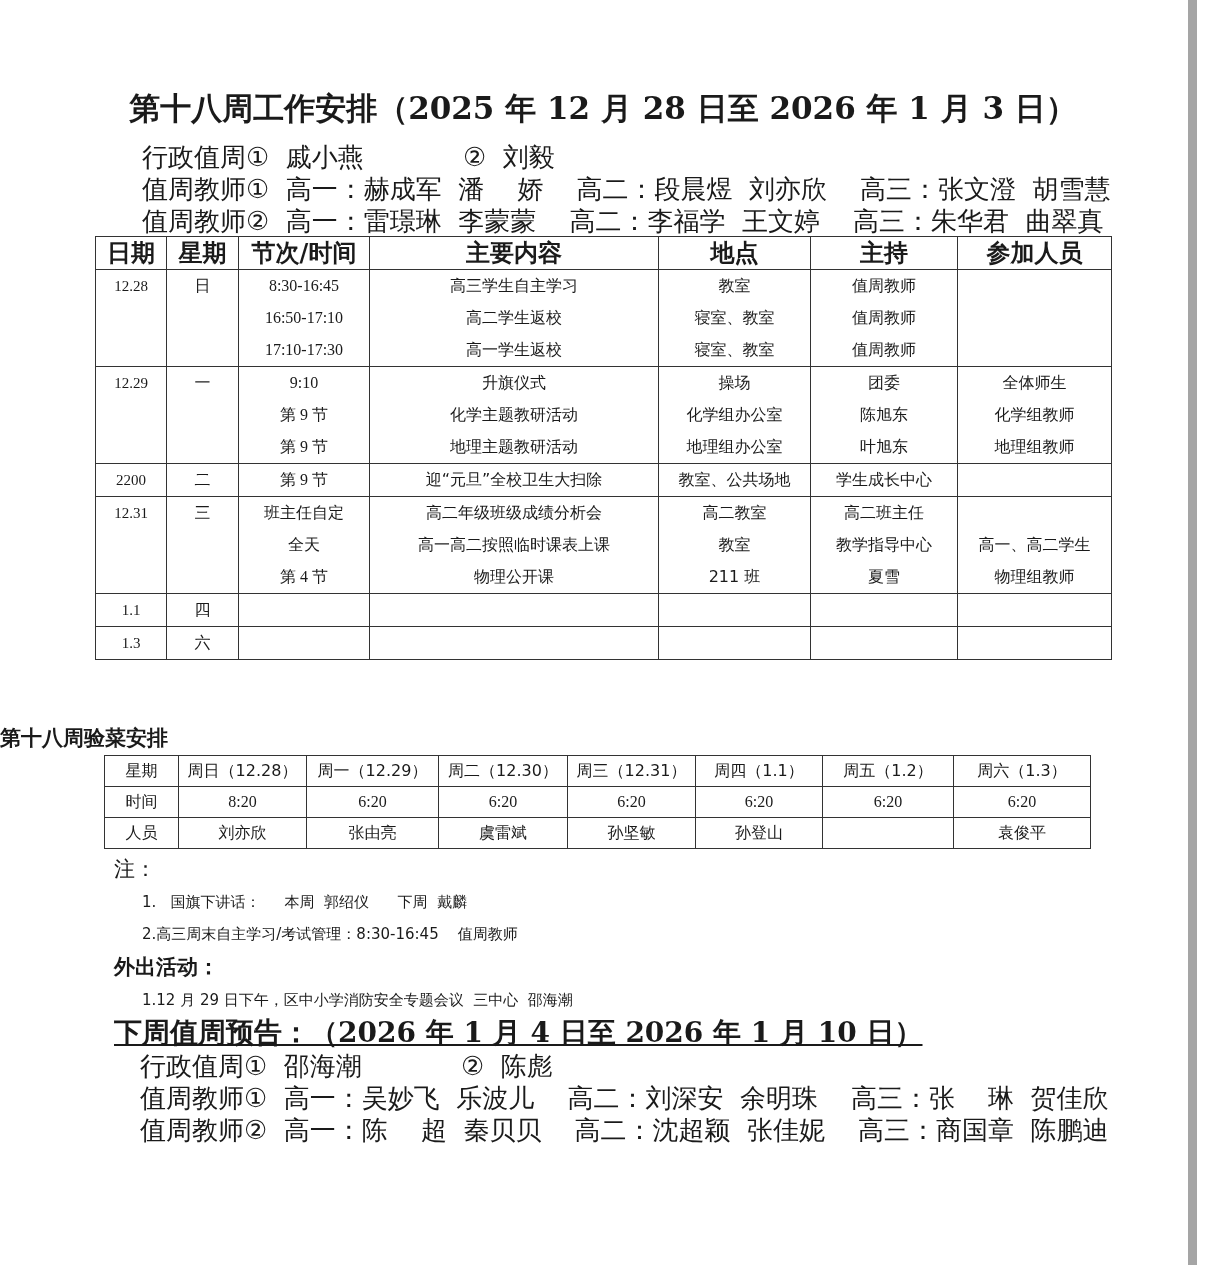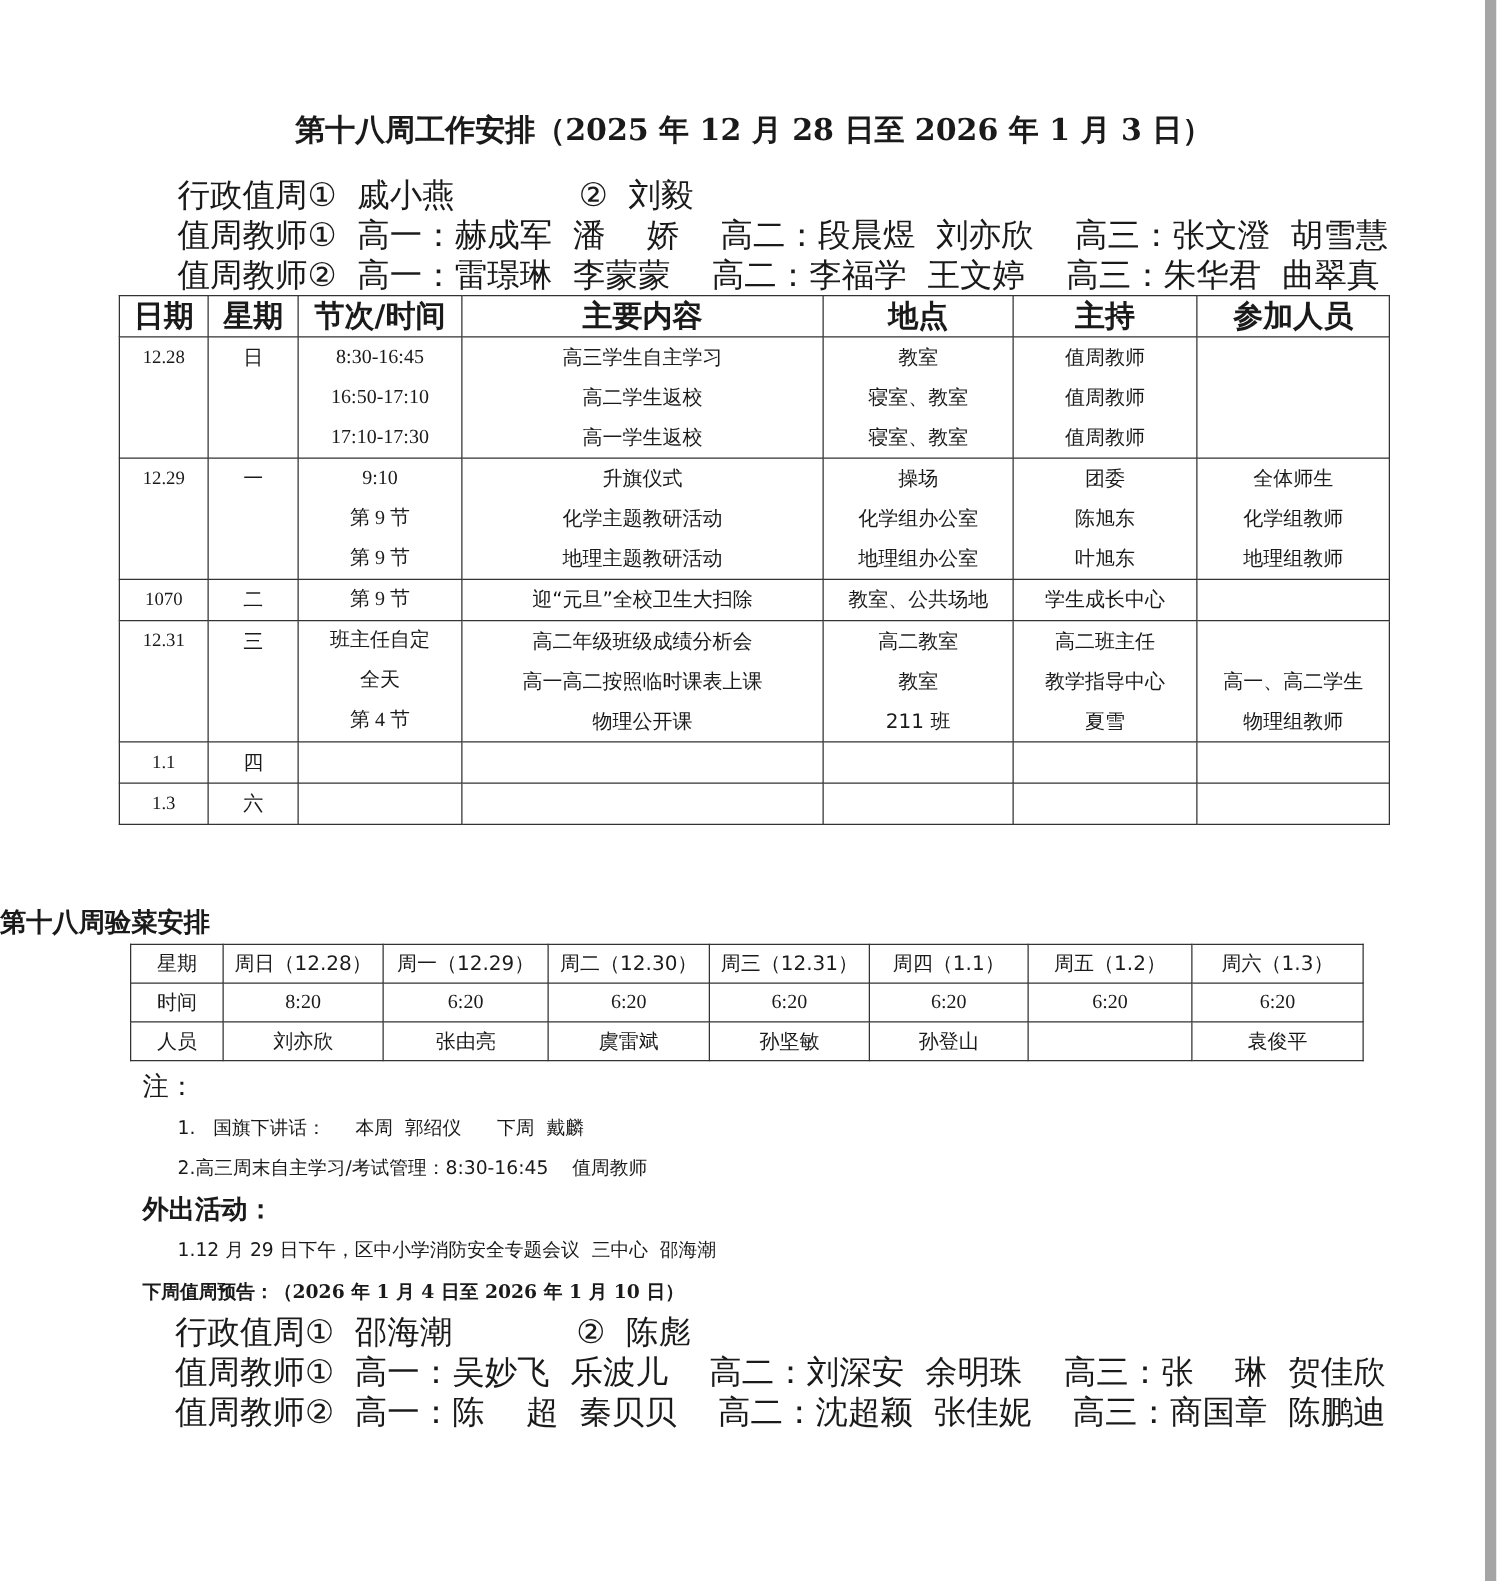--- a/index.html
+++ b/index.html
@@ -6,21 +6,21 @@
   body {
     width: 1206px; height: 1265px; position: relative; overflow: hidden;
     font-family: "DejaVu Sans", sans-serif; color: #1a1a1a;
   }
   .scrollbar {
     position: absolute; left: 1188px; top: 0; width: 9px; height: 1265px;
     background: #a5a5a5;
   }
   .title {
     position: absolute; left: 0; top: 88px; width: 1206px; text-align: center;
-    font-family: "DejaVu Serif", serif; font-weight: bold; font-size: 24px; letter-spacing: 0px;
+    font-family: "DejaVu Serif", serif; font-weight: bold; font-size: 31px; letter-spacing: 0px;
   }
   .duty-lines { position: absolute; left: 116px; top: 141px; }
   .duty-line { font-size: 26px; line-height: 32px; white-space: pre; margin-left: 26px; }
 
   table.main {
     position: absolute; left: 95px; top: 236px; width: 1016px;
     border-collapse: collapse; table-layout: fixed;
   }
   table.main th, table.main td { border: 1.3px solid #333; text-align: center; padding: 0; }
   table.main th { font-size: 24px; font-weight: bold; height: 30px; }
@@ -37,21 +37,21 @@
     position: absolute; left: 104px; top: 755px; width: 986px;
     border-collapse: collapse; table-layout: fixed;
   }
   table.veg td { border: 1.3px solid #333; text-align: center; font-size: 16px; height: 30px; padding: 0; }
   table.veg td.num { font-family: "Liberation Serif", serif; }
 
   .notes { position: absolute; left: 114px; top: 852px; }
   .note-head { font-size: 21px; line-height: 34px; }
   .note-item { font-size: 15px; line-height: 32px; white-space: pre; margin-left: 28px; }
   .bold-head { font-size: 21px; font-weight: bold; line-height: 34px; }
-  .next-title { font-family: "DejaVu Serif", serif; font-weight: bold; font-size: 15px; line-height: 34px; white-space: pre; }
+  .next-title { font-family: "DejaVu Serif", serif; font-weight: bold; font-size: 28px; line-height: 34px; white-space: pre; text-decoration: underline; }
 </style>
 </head>
 <body>
 
 <div class="scrollbar"></div>
 
 <div class="title">第十八周工作安排（2025 年 12 月 28 日至 2026 年 1 月 3 日）</div>
 
 <div class="duty-lines">
   <div class="duty-line">行政值周①  戚小燕            ②  刘毅</div>
@@ -142,21 +142,21 @@
           <div class="cell-line">叶旭东</div>
         </td>
         <td>
           <div class="cell-line">全体师生</div>
           <div class="cell-line">化学组教师</div>
           <div class="cell-line">地理组教师</div>
         </td>
       </tr>
       <tr>
         <td class="date">
-          <div class="cell-line">1070</div>
+          <div class="cell-line">2200</div>
         </td>
         <td>
           <div class="cell-line">二</div>
         </td>
         <td>
           <div class="cell-line serif">第 9 节</div>
         </td>
         <td>
           <div class="cell-line">迎“元旦”全校卫生大扫除</div>
         </td>

